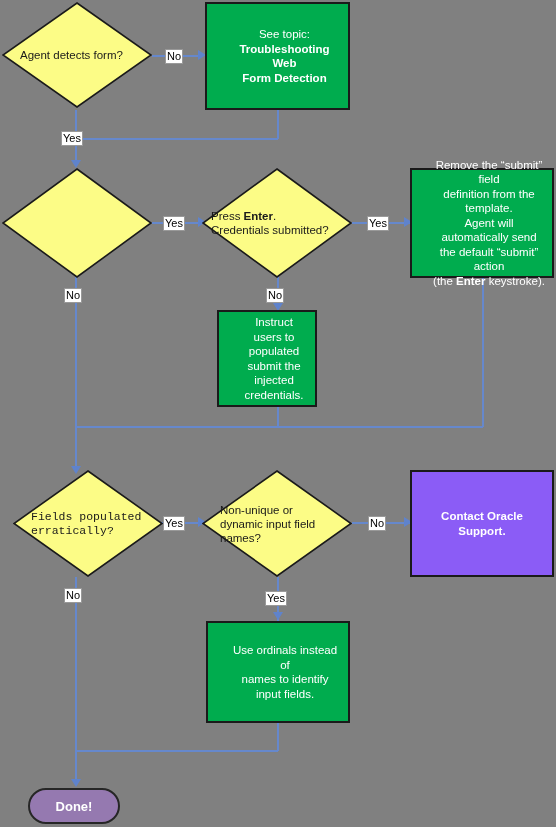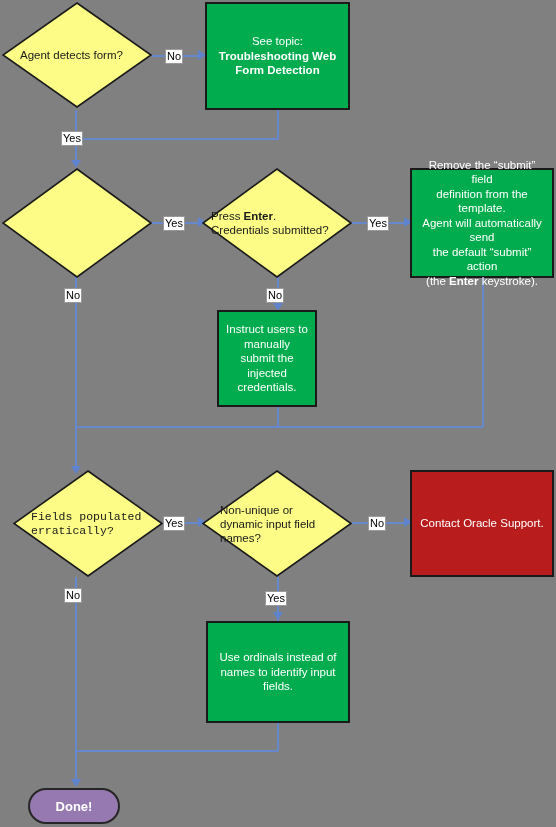--- a/index.html
+++ b/index.html
@@ -45,22 +45,22 @@
     border: 2px solid #1a1a1a;
     display: flex;
     align-items: center;
     justify-content: center;
     text-align: center;
     color: #ffffff;
     font-size: 11.5px;
     line-height: 14.5px;
     padding: 4px 7px;
   }
-  .box.green { background: #00ac4e; }
-  .box.orange { background: #b91c1c; font-weight: normal; }
+  .box.green { background: #00ac4e; padding-left: 21px; }
+  .box.orange { background: #8b5cf6; font-weight: bold; }
   .box .inner { width: 100%; }
   
   .pill {
     background: #9579b0;
     border: 2px solid #262626;
     border-radius: 22px;
     display: flex;
     align-items: center;
     justify-content: center;
     color: #ffffff;
@@ -190,21 +190,21 @@
       <div>definition from the template.</div>
       <div>Agent will automatically send</div>
       <div>the default “submit” action</div>
       <div><span>(the </span><b>Enter</b><span> keystroke).</span></div>
     </div>
   </div>
 
   <div class="node box green" style="left:217px; top:310px; width:100px; height:97px;">
     <div class="inner">
       <div>Instruct users to</div>
-      <div>manually submit the</div>
+      <div>populated submit the</div>
       <div>injected credentials.</div>
     </div>
   </div>
 
   <div class="node diamond" style="left:13px; top:470px; width:150px; height:107px;font-family:Liberation Mono, monospace;">
     <svg class="shape" viewBox="0 0 150 107" preserveAspectRatio="none">
       <polygon points="75,1 149,53.5 75,106 1,53.5" fill="#fcfc86" stroke="#1a1a1a" stroke-width="1.6"></polygon>
     </svg>
     <div class="label">
       <div>Fields populated</div>

